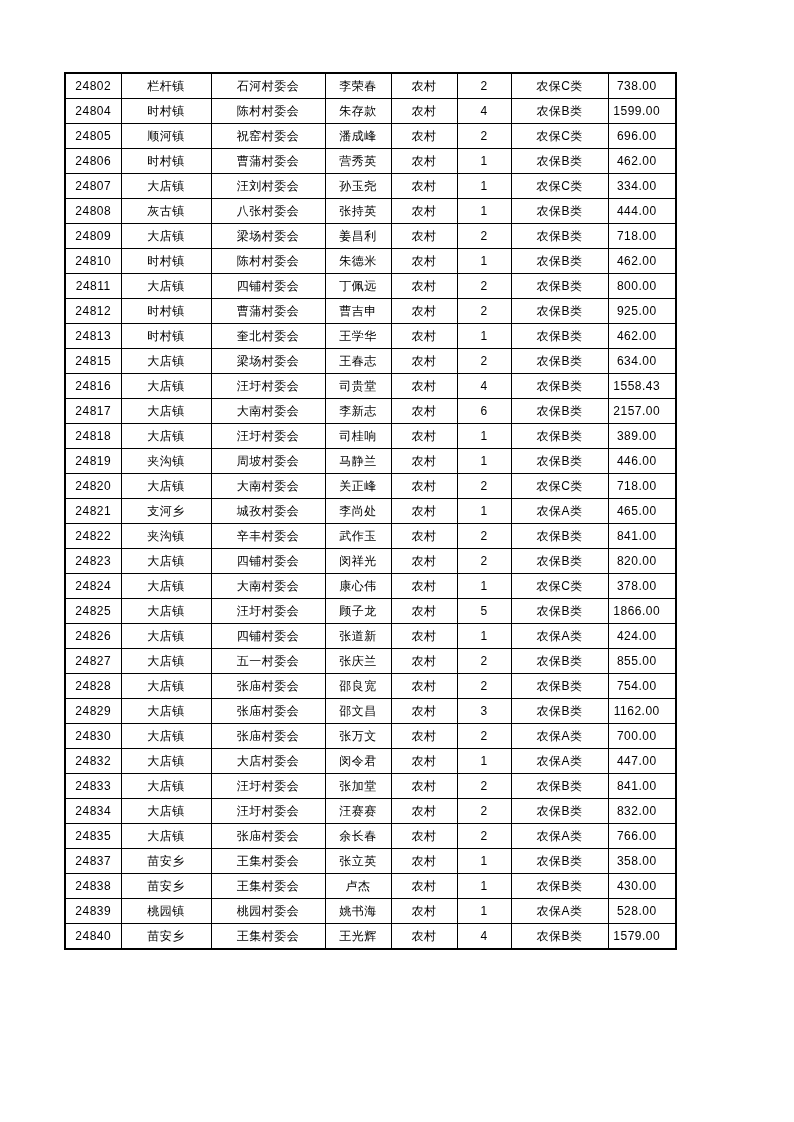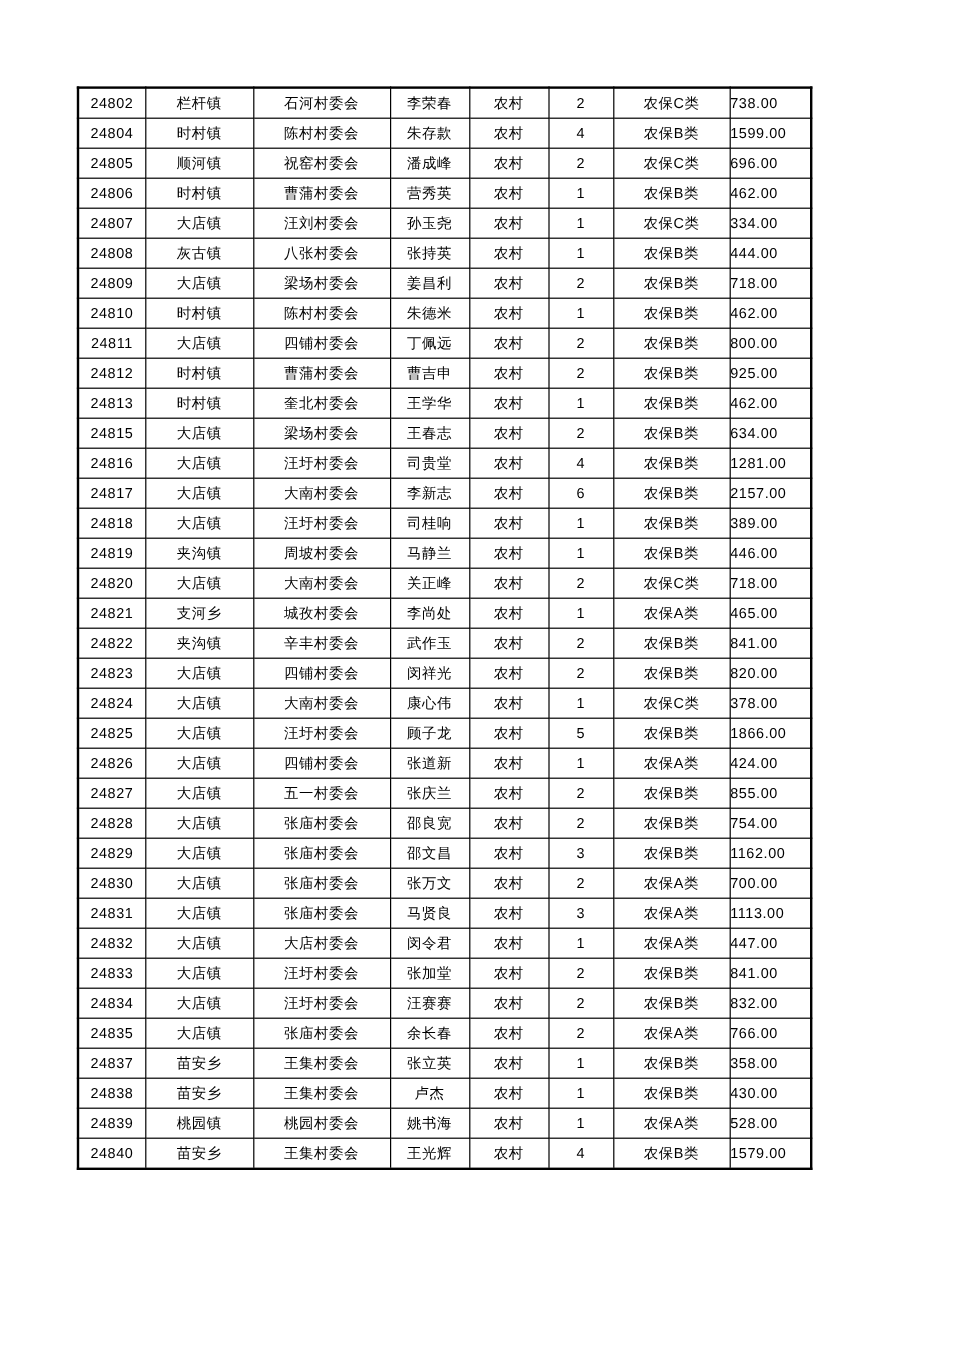--- a/index.html
+++ b/index.html
@@ -29,21 +29,21 @@
     height: 24px;
     padding: 0;
     font-size: 12px;
     line-height: 24px;
     text-align: center;
     white-space: nowrap;
     overflow: hidden;
     letter-spacing: 0.5px;
   }
   table.grid td.c-amount {
-    text-align: left;
+    text-align: center;
     padding-right: 10px;
     letter-spacing: 0.5px;
   }
   col.w-id       { width: 56px; }
   col.w-town     { width: 90px; }
   col.w-village  { width: 114px; }
   col.w-name     { width: 66px; }
   col.w-type     { width: 66px; }
   col.w-count    { width: 54px; }
   col.w-category { width: 97px; }
@@ -186,21 +186,21 @@
     <td class="c-amount">634.00</td>
   </tr>
         <tr>
     <td class="c-id">24816</td>
     <td class="c-town">大店镇</td>
     <td class="c-village">汪圩村委会</td>
     <td class="c-name">司贵堂</td>
     <td class="c-type">农村</td>
     <td class="c-count">4</td>
     <td class="c-category">农保B类</td>
-    <td class="c-amount">1281.00</td>
+    <td class="c-amount">1558.43</td>
   </tr>
         <tr>
     <td class="c-id">24817</td>
     <td class="c-town">大店镇</td>
     <td class="c-village">大南村委会</td>
     <td class="c-name">李新志</td>
     <td class="c-type">农村</td>
     <td class="c-count">6</td>
     <td class="c-category">农保B类</td>
     <td class="c-amount">2157.00</td>
@@ -327,30 +327,20 @@
   </tr>
         <tr>
     <td class="c-id">24830</td>
     <td class="c-town">大店镇</td>
     <td class="c-village">张庙村委会</td>
     <td class="c-name">张万文</td>
     <td class="c-type">农村</td>
     <td class="c-count">2</td>
     <td class="c-category">农保A类</td>
     <td class="c-amount">700.00</td>
-  </tr>
-        <tr>
-    <td class="c-id">24831</td>
-    <td class="c-town">大店镇</td>
-    <td class="c-village">张庙村委会</td>
-    <td class="c-name">马贤良</td>
-    <td class="c-type">农村</td>
-    <td class="c-count">3</td>
-    <td class="c-category">农保A类</td>
-    <td class="c-amount">1113.00</td>
   </tr>
         <tr>
     <td class="c-id">24832</td>
     <td class="c-town">大店镇</td>
     <td class="c-village">大店村委会</td>
     <td class="c-name">闵令君</td>
     <td class="c-type">农村</td>
     <td class="c-count">1</td>
     <td class="c-category">农保A类</td>
     <td class="c-amount">447.00</td>

